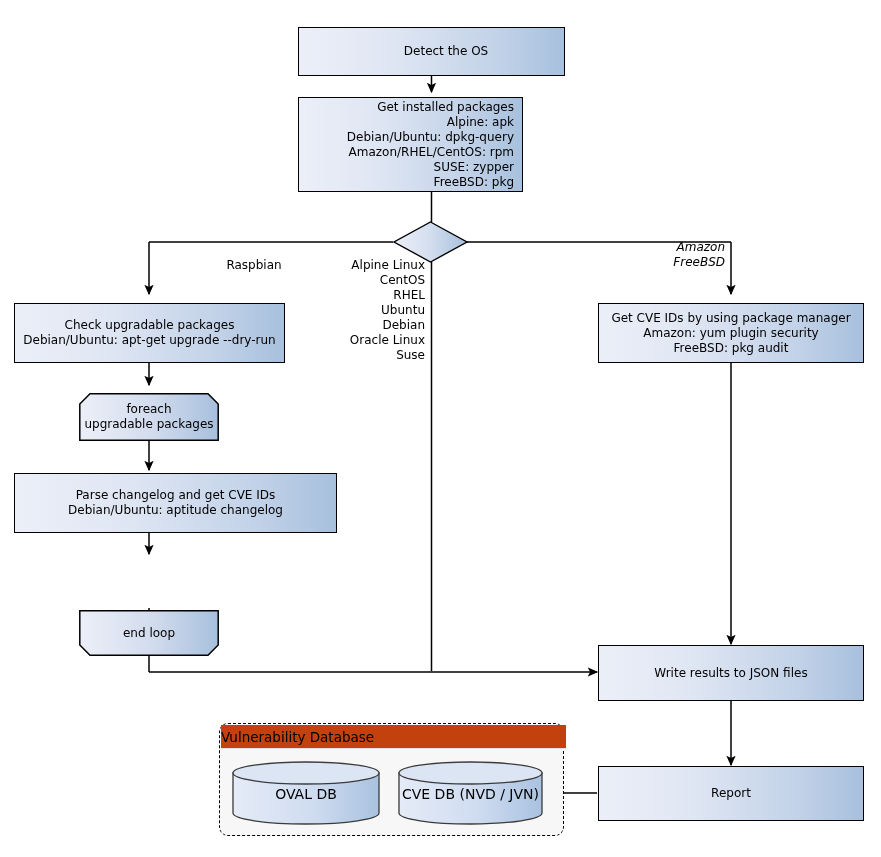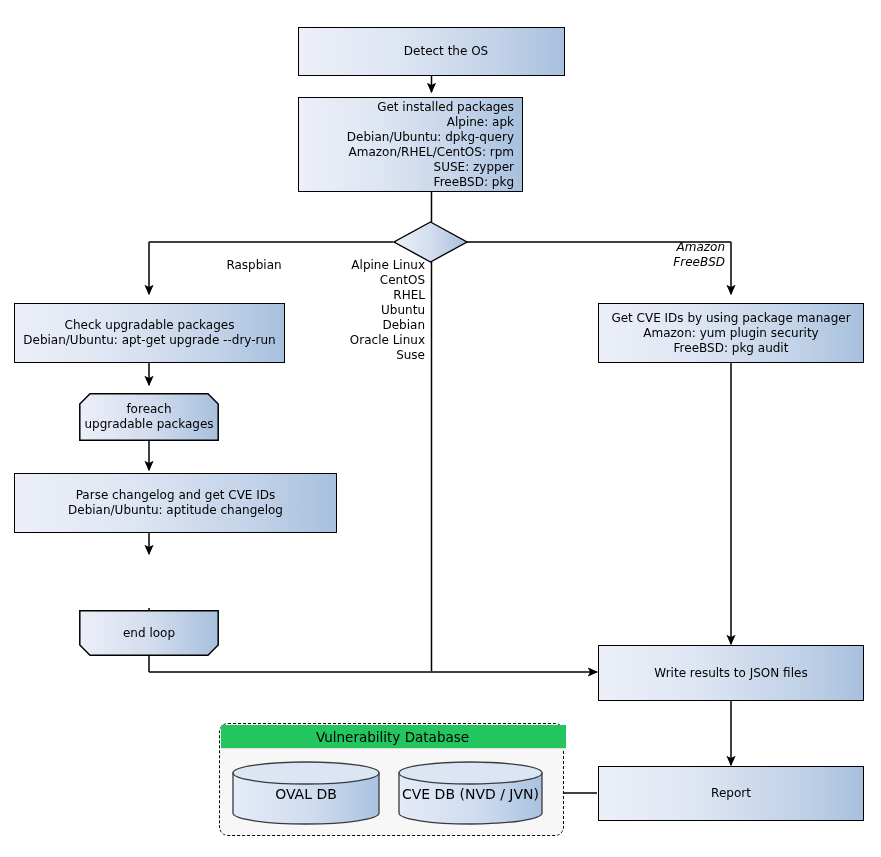--- a/index.html
+++ b/index.html
@@ -84,25 +84,25 @@
     position: absolute;
     box-sizing: border-box;
     border: 1.6px dashed #000000;
     border-radius: 9px;
     background: #f7f7f7;
     z-index: 1;
   }
   .group-header {
     position: absolute;
     box-sizing: border-box;
-    background: #22c55e;
+    background: #c2410c;
     border-bottom: 1px solid #e0e0e0;
     display: flex;
     align-items: center;
-    justify-content: center;
+    justify-content: flex-start;
     font-size: 13.5px;
     color: #000;
     padding-right: 2px;
     z-index: 2;
   }
   .cyl {
     position: absolute;
     z-index: 2;
   }
   .cyl .cyl-label {

